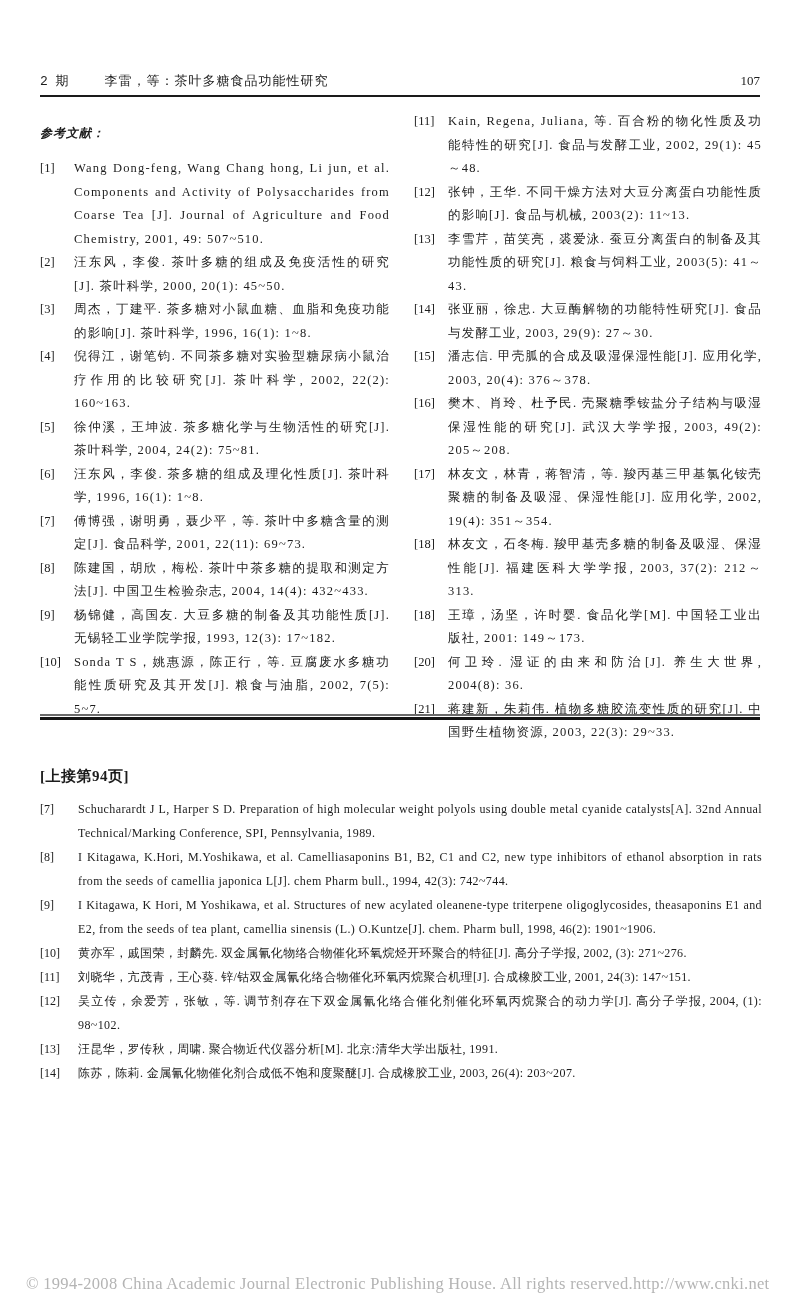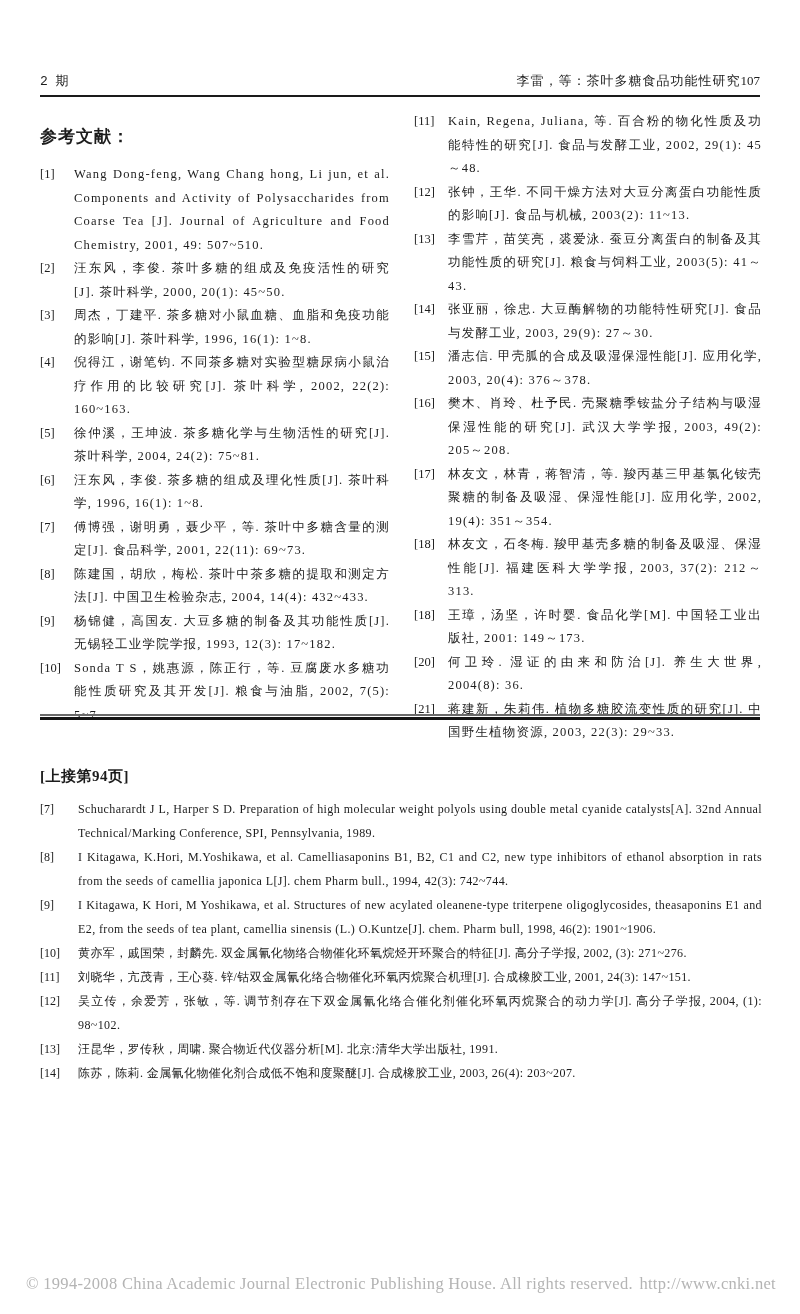--- a/index.html
+++ b/index.html
@@ -14,33 +14,33 @@
     overflow: hidden;
   }
   
   .header {
     position: absolute;
     left: 40px; top: 72px; width: 720px;
     display: flex; align-items: baseline;
     font-size: 13px;
   }
   .header .issue { flex: 0 0 auto; font-family: Liberation Mono, monospace; }
-  .header .running-title { flex: 1 1 auto; text-align: right; letter-spacing: 1px; }
+  .header .running-title { flex: 1 1 auto; text-align: left; letter-spacing: 1px; padding-left: 36px; }
   .header .pageno { flex: 0 0 auto; }
   .header-rule {
     position: absolute;
     left: 40px; top: 95px; width: 720px; height: 2px;
     background: #1a1a1a;
   }
   
   .col-left { position: absolute; left: 40px; top: 112px; width: 350px; }
   .col-right { position: absolute; left: 414px; top: 110px; width: 348px; }
   .refs-heading {
-    font-size: 17px; font-weight: bold;
-    margin: 13px 0 15px 0; letter-spacing: 1px;
+    font-size: 12px; font-weight: bold;
+    margin: 13px 0 15px 0; letter-spacing: 1px; font-style: italic;
   }
   .ref { display: flex; }
   .col-left .ref, .col-right .ref { font-size: 12.5px; line-height: 23.5px; }
   .ref-num { flex: 0 0 34px; }
   .ref-text { flex: 1 1 auto; text-align: justify; letter-spacing: 1.2px; }
   .col-left .ref-text, .col-right .ref-text { letter-spacing: 1.2px; }
   
   .section-divider { position: absolute; left: 40px; top: 714px; width: 720px; }
   .section-divider .line-thin { height: 2px; background: #6a6a6a; margin-bottom: 1px; }
   .section-divider .line-thick { height: 3px; background: #141414; }
@@ -48,22 +48,22 @@
   .continued { position: absolute; left: 40px; top: 767px; width: 722px; }
   .cont-heading { font-size: 15px; font-weight: bold; letter-spacing: 0.5px; }
   .cont-list { margin-top: 11px; }
   .cont-list .ref { font-size: 12px; line-height: 24px; }
   .cont-list .ref-num { flex: 0 0 38px; }
   .cont-list .ref-text { letter-spacing: 0.4px; }
   
   .footer {
     position: absolute;
     left: 0; top: 1274px; width: 800px;
-    padding: 0 24px 0 26px;
-    display: flex; justify-content: space-between; align-items: baseline;
+    padding: 0 18px 0 26px;
+    display: flex; align-items: baseline;
     color: #b4b4b4;
     font-size: 16.5px;
     letter-spacing: 0.3px;
   }
 </style>
 </head>
 <body>
 
 <div class="page">
 

